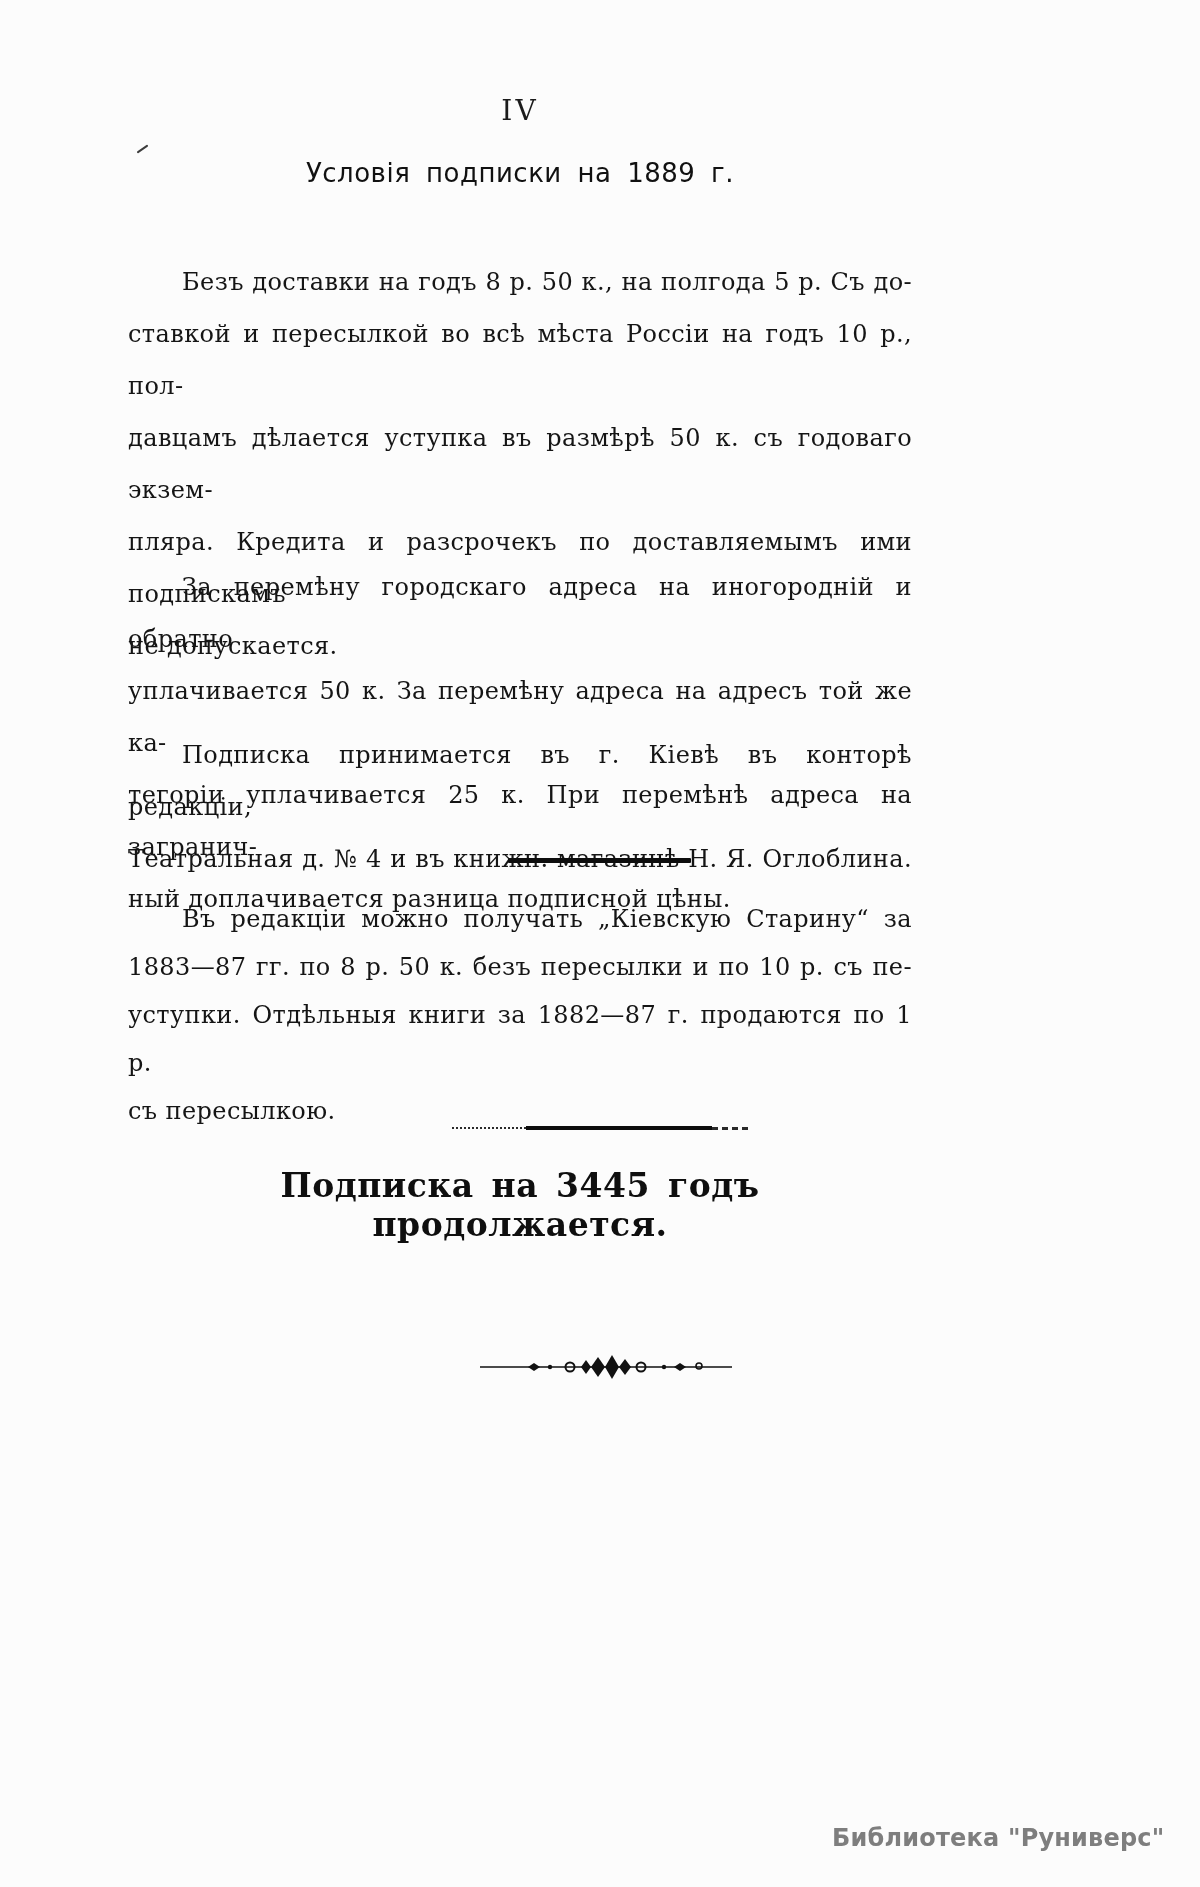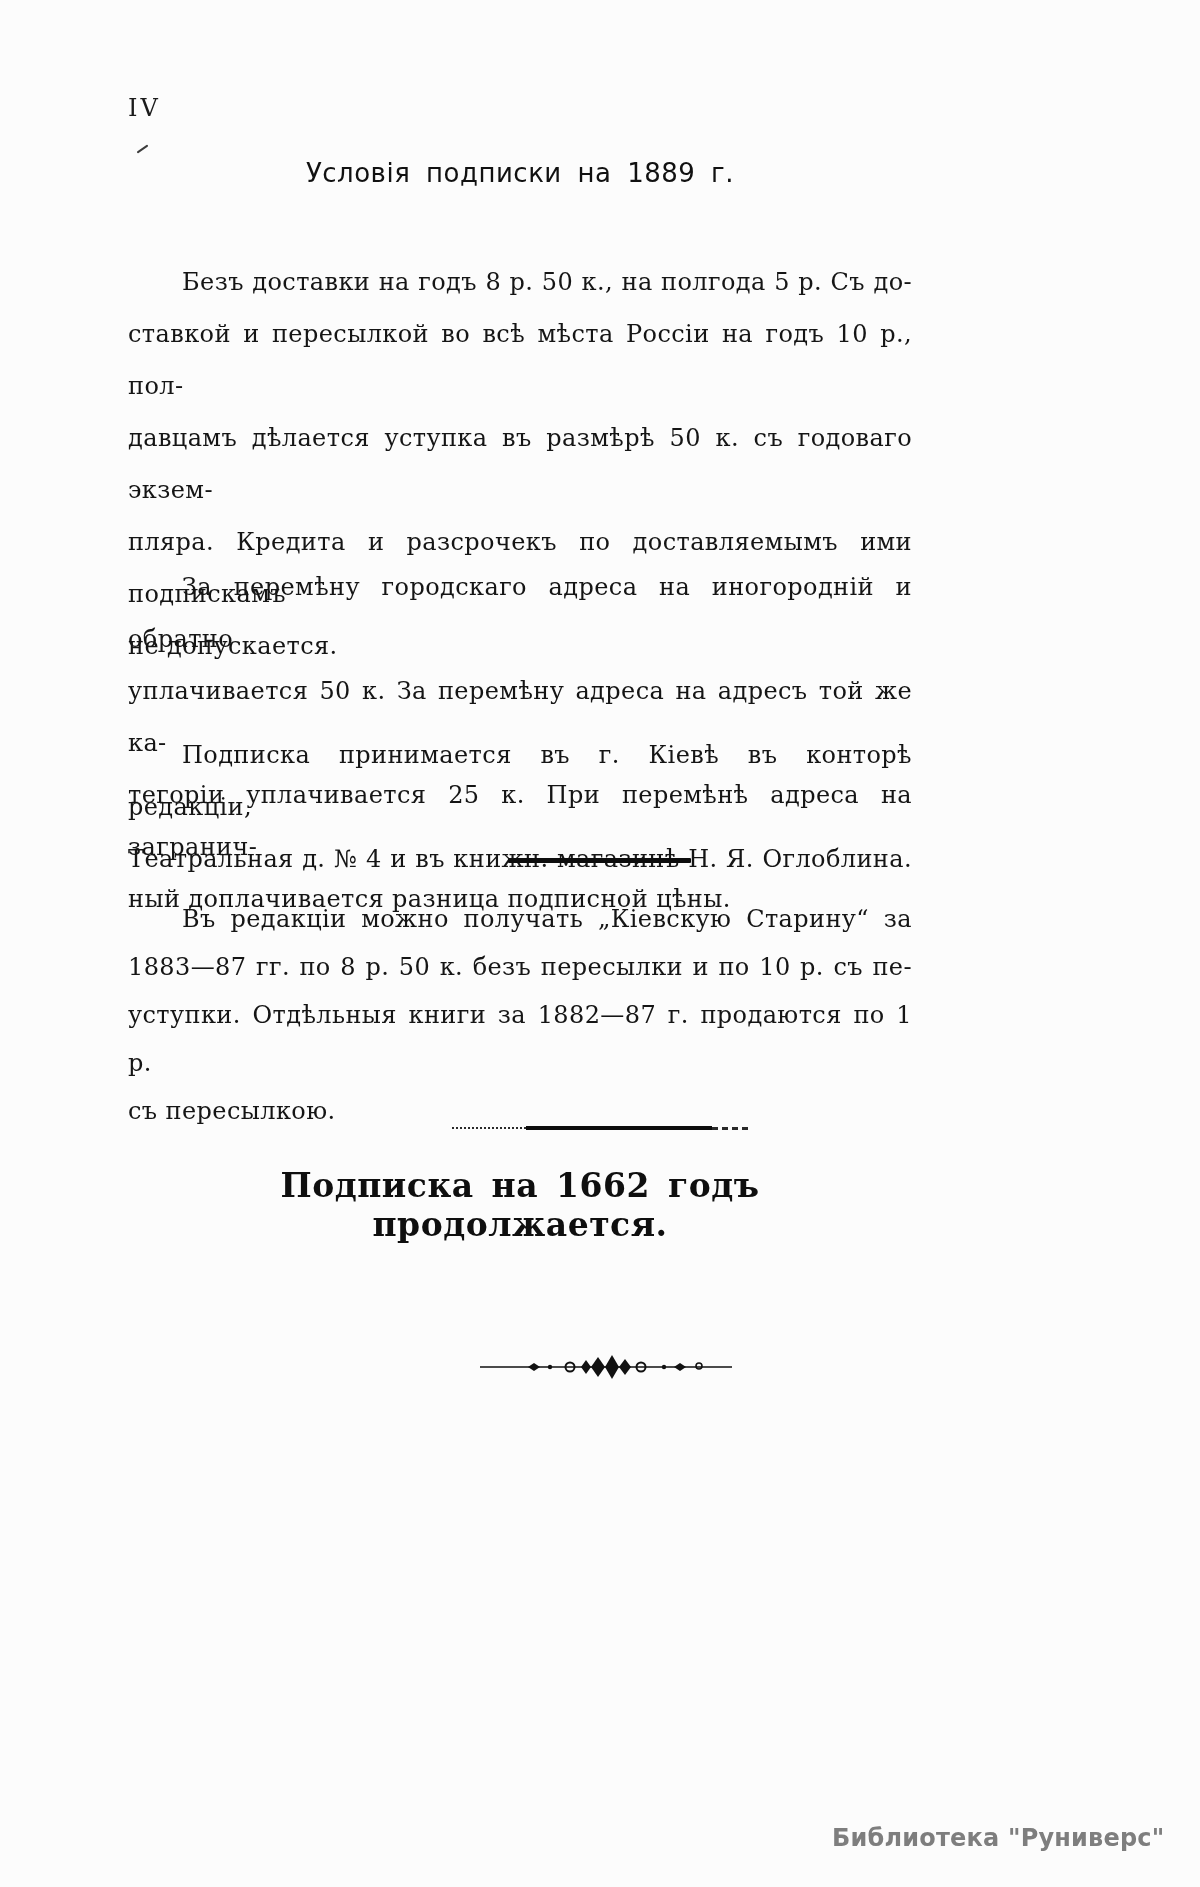--- a/index.html
+++ b/index.html
@@ -7,21 +7,21 @@
     position:relative;
     width:1200px;height:1887px;
     background:#fcfcfc;
     font-family:"DejaVu Serif", serif;
     color:#151515;
     overflow:hidden;
     margin:0 auto;
   }
   .pagenum{
     position:absolute;top:94px;left:128px;width:784px;
-    text-align:left;font-size:24px;letter-spacing:3px;color:#1b1b1b;
+    text-align:center;font-size:28px;letter-spacing:3px;color:#1b1b1b;
   }
   .stray-mark{
     position:absolute;left:136px;top:148px;width:13px;height:2px;
     background:#3c3c3c;transform:rotate(-35deg);border-radius:2px;
   }
   .heading{
     position:absolute;top:158px;left:128px;width:784px;margin:0;
     text-align:center;
     font-family:"DejaVu Sans", sans-serif;
     font-weight:normal;font-size:26px;letter-spacing:0.5px;word-spacing:7px;
@@ -101,21 +101,21 @@
     <div class="line">уступки. Отдѣльныя книги за 1882—87 г. продаются по 1 р.</div>
     <div class="line last">съ пересылкою.</div>
   </div>
 
   <div class="rule-mixed">
     <span class="seg-dotted"></span>
     <span class="seg-solid"></span>
     <span class="seg-dashed"></span>
   </div>
 
-  <p class="announce">Подписка на 1662 годъ продолжается.</p>
+  <p class="announce">Подписка на 3445 годъ продолжается.</p>
 
   <svg class="ornament" width="256" height="30" viewBox="0 0 256 30">
     <line x1="2" y1="15" x2="254" y2="15" stroke="#111" stroke-width="1.6"></line>
     <path d="M50 15 L56 11 L62 15 L56 19 Z" fill="#111"></path>
     <circle cx="72" cy="15" r="2.2" fill="#111"></circle>
     <circle cx="92" cy="15" r="4.5" fill="none" stroke="#111" stroke-width="2"></circle>
     <path d="M103 15 L108 8 L113 15 L108 22 Z" fill="#111"></path>
     <path d="M113 15 L120 5 L127 15 L120 25 Z" fill="#111"></path>
     <path d="M127 15 L134 3 L141 15 L134 27 Z" fill="#111"></path>
     <path d="M141 15 L147 7 L153 15 L147 23 Z" fill="#111"></path>

